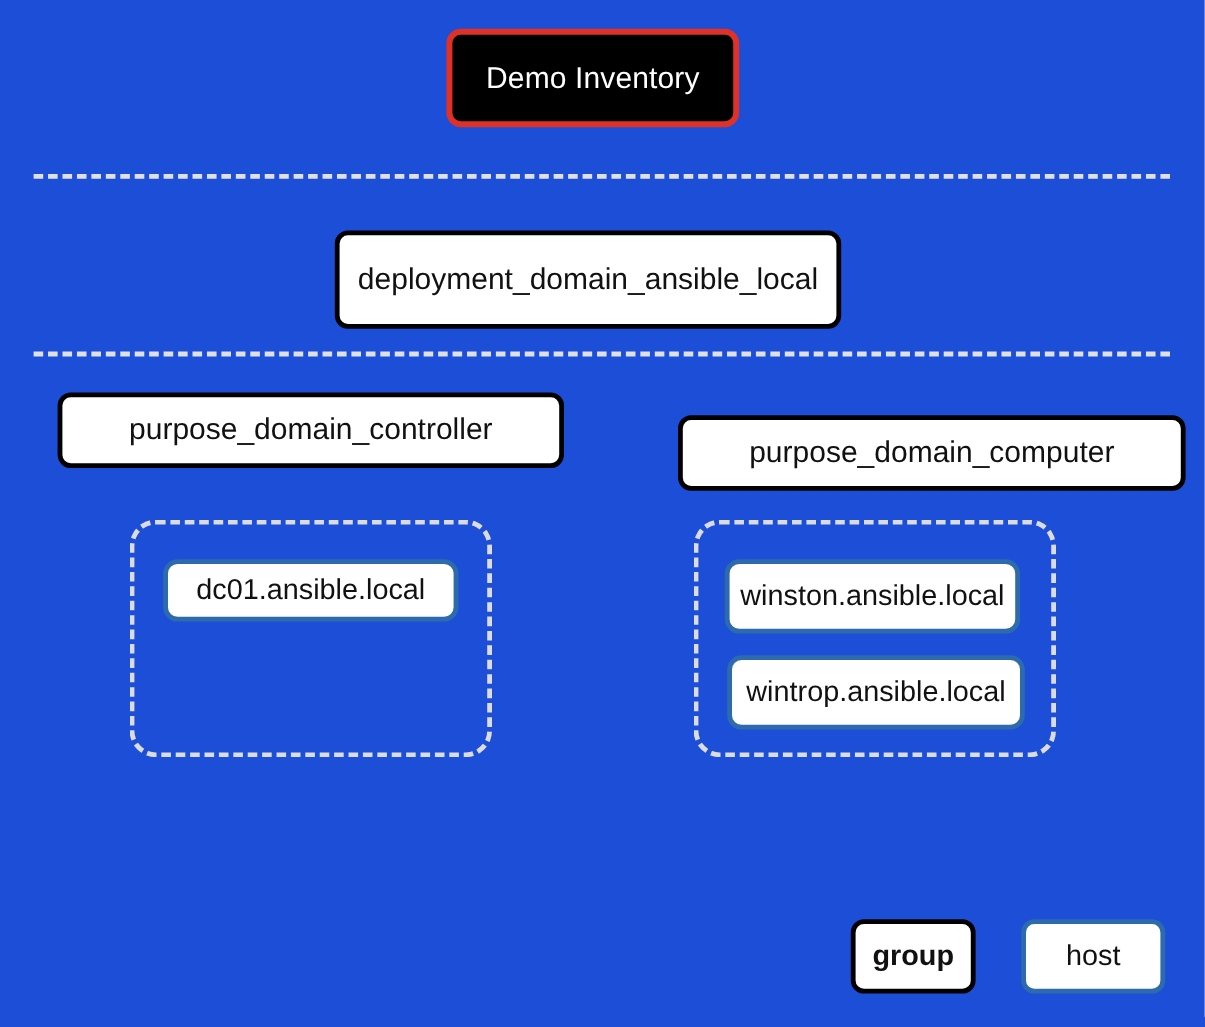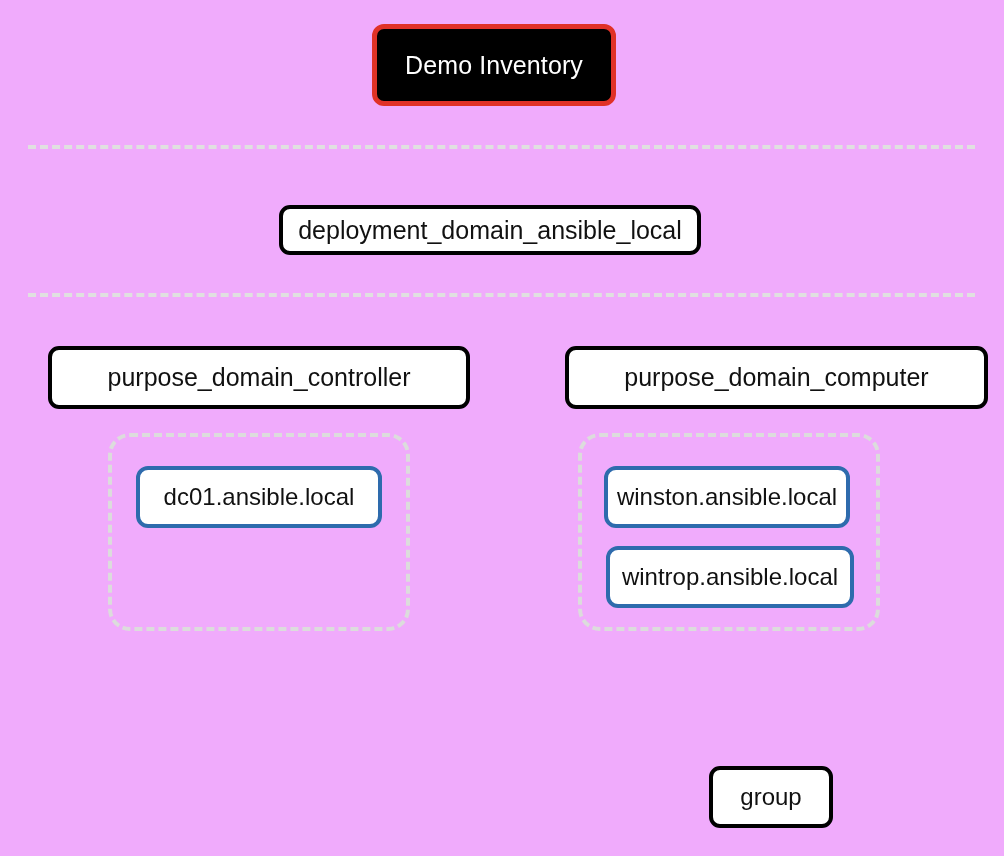--- a/index.html
+++ b/index.html
@@ -7,21 +7,21 @@
     padding: 0;
     background: #ffffff;
   }
   body {
     font-family: "Liberation Sans", sans-serif;
   }
   #canvas {
     position: relative;
     width: 1004px;
     height: 856px;
-    background: #f0abfc;
+    background: #1d4ed8;
     overflow: hidden;
   }
 
   
   .separator {
     position: absolute;
     height: 0;
     border-top: 4px dashed #e0e0e0;
   }
 
@@ -95,50 +95,53 @@
 <body>
 
 <div id="canvas">
 
   <div class="node root" style="left:372px; top:24px; width:244px; height:82px;">
     <span>Demo Inventory</span>
   </div>
 
   <div class="separator" style="left:28px; top:145px; width:947px;"></div>
 
-  <div class="node group" style="left:279px; top:192px; width:422px; height:50px;margin-top:13px;">
+  <div class="node group" style="left:279px; top:192px; width:422px; height:82px;">
     <span>deployment_domain_ansible_local</span>
   </div>
 
   <div class="separator" style="left:28px; top:293px; width:947px;"></div>
 
-  <div class="node group" style="left:48px; top:346px; width:422px; height:63px;">
+  <div class="node group" style="left:48px; top:327px; width:422px; height:63px;">
     <span>purpose_domain_controller</span>
   </div>
 
   <div class="host-container" style="left:108px; top:433px; width:302px; height:198px;">
   </div>
 
-  <div class="node host" style="left:136px; top:466px; width:246px; height:62px;">
+  <div class="node host" style="left:136px; top:466px; width:246px; height:52px;">
     <span>dc01.ansible.local</span>
   </div>
 
   <div class="node group" style="left:517px; top:346px; width:423px; height:63px;margin-left:48px;">
     <span>purpose_domain_computer</span>
   </div>
 
   <div class="host-container" style="left:578px; top:433px; width:302px; height:198px;">
   </div>
 
   <div class="node host" style="left:606px; top:546px; width:248px; height:62px;">
     <span>wintrop.ansible.local</span>
   </div>
 
   <div class="node host" style="left:604px; top:466px; width:246px; height:62px;">
     <span>winston.ansible.local</span>
   </div>
 
-  <div class="legend-box group-key" style="left:709px; top:766px; width:124px; height:62px;">
+  <div class="legend-box group-key" style="left:709px; top:766px; width:104px; height:62px;font-weight:bold;">
     <span>group</span>
   </div>
 
+  <div class="legend-box host-key" style="left:851px; top:766px; width:120px; height:62px;">
+    <span>host</span>
+  </div>
 
 </div>
 
 </body></html>

